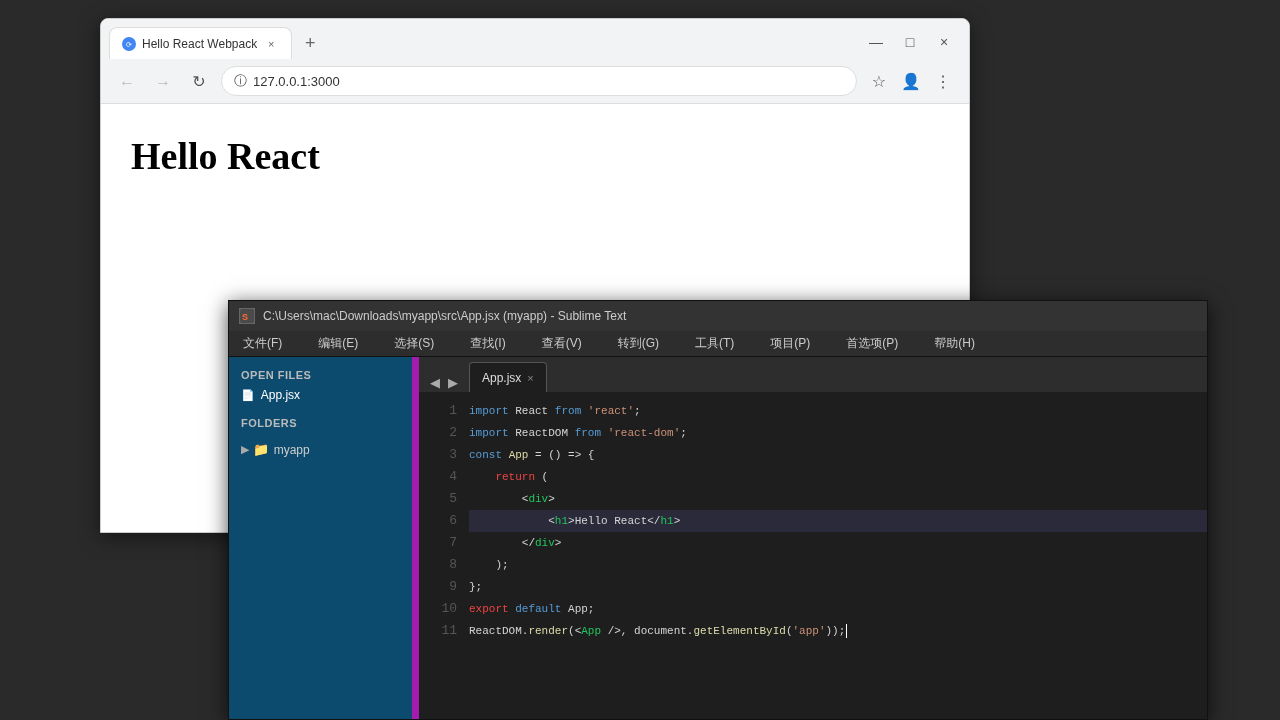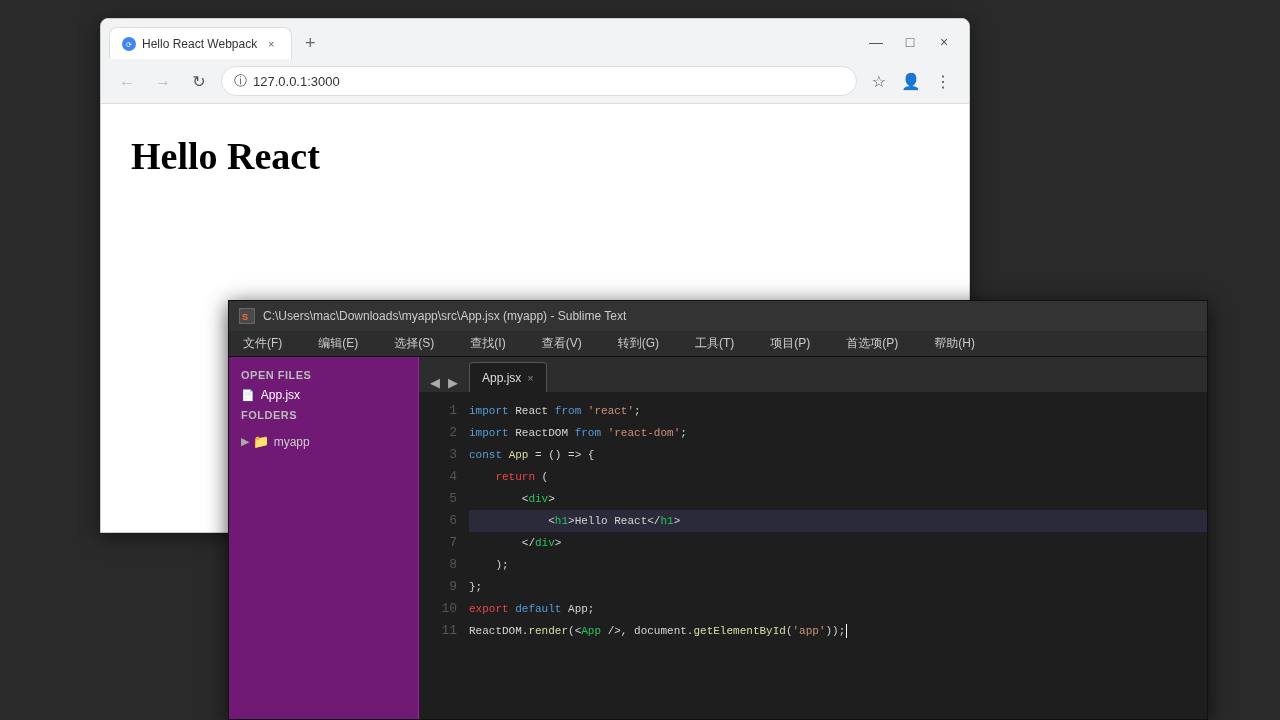--- a/index.html
+++ b/index.html
@@ -250,24 +250,24 @@
     
     .editor-body {
       display: flex;
       flex: 1;
       overflow: hidden;
     }
 
     
     .editor-sidebar {
       width: 190px;
-      background: #701a75;
+      background: #0c4a6e;
       flex-shrink: 0;
       padding: 8px 0;
-      border-right: 1px solid #a21caf;
+      border-right: 7px solid #a21caf;
     }
 
     .sidebar-section-title {
       font-size: 11px;
       color: #bbb;
       font-weight: bold;
       padding: 4px 12px;
       letter-spacing: 0.5px;
       font-family: 'Segoe UI', Arial, sans-serif;
     }
@@ -518,21 +518,21 @@
   </div>
 
   <div class="editor-body">
 
     <div class="editor-sidebar">
       <div class="sidebar-section-title">OPEN FILES</div>
       <div class="sidebar-file active">
         <span style="font-size:11px;color:#aaa;">📄</span>
         <span>App.jsx</span>
       </div>
-      <div class="sidebar-section-title" style="">FOLDERS</div>
+      <div class="sidebar-section-title" style="margin-top:8px;">FOLDERS</div>
       <div class="sidebar-folder">
         <span class="folder-icon">▶</span>
         <span style="font-size:13px;">📁</span>
         <span>myapp</span>
       </div>
     </div>
 
     <div class="editor-main">
 
       <div class="editor-tabs">

